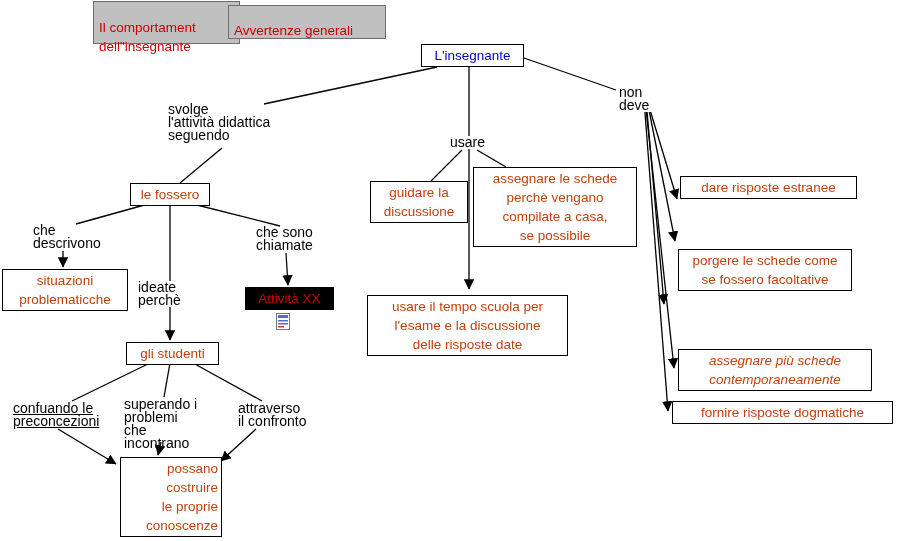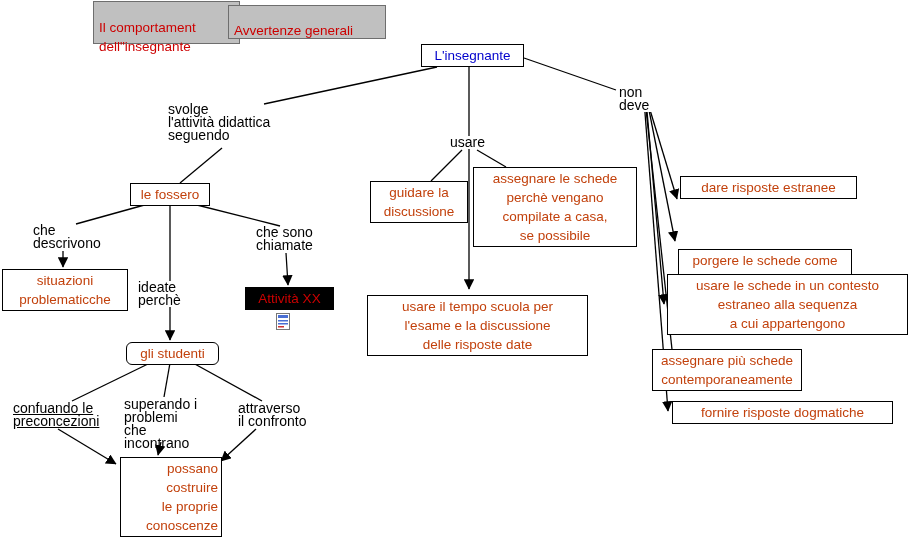--- a/index.html
+++ b/index.html
@@ -86,49 +86,46 @@
   <span class="res-icon">
     <svg width="14" height="17" viewBox="0 0 14 17">
       <rect x="0.5" y="0.5" width="13" height="16" fill="#ffffff" stroke="#777777"></rect>
       <rect x="2" y="2" width="10" height="3" fill="#4a6fd4"></rect>
       <rect x="2" y="7" width="10" height="1.5" fill="#4a6fd4"></rect>
       <rect x="2" y="10" width="10" height="1.5" fill="#4a6fd4"></rect>
       <rect x="2" y="13" width="6" height="1.5" fill="#cc3333"></rect>
     </svg>
   </span>
 
-  <div class="node" style="left:126px; top:342px; width:93px;border-radius:6px;">gli studenti</div>
+  <div class="node" style="left:126px; top:342px; width:93px;">gli studenti</div>
 
   <div class="node" style="left:120px; top:457px; width:102px;text-align:right;">possano
 costruire
 le proprie
 conoscenze</div>
 
   <div class="node" style="left:370px; top:181px; width:98px;">guidare la
 discussione</div>
 
   <div class="node" style="left:473px; top:167px; width:164px;">assegnare le schede
 perchè vengano
 compilate a casa,
 se possibile</div>
 
-  <div class="node" style="left:367px; top:295px; width:221px;">usare il tempo scuola per
+  <div class="node" style="left:367px; top:295px; width:201px;">usare il tempo scuola per
 l'esame e la discussione
 delle risposte date</div>
 
   <div class="node" style="left:680px; top:176px; width:177px;">dare risposte estranee</div>
 
   <div class="node" style="left:678px; top:221px; width:174px;margin-top:28px;">porgere le schede come
 se fossero facoltative</div>
 
-  <div class="node" style="left:667px; top:274px; width:241px;">usare le schede in un contesto
-estraneo alla sequenza
-a cui appartengono</div>
 
-  <div class="node" style="left:652px; top:349px; width:150px;">assegnare più schede
+  <div class="node" style="left:678px; top:349px; width:194px;font-style:italic;">assegnare più schede
 contemporaneamente</div>
 
   <div class="node" style="left:672px; top:401px; width:221px;">fornire risposte dogmatiche</div>
 
   <div class="label" style="left:168px; top:103px; width:120px;">svolge
 l'attività didattica
 seguendo</div>
 
   <div class="label" style="left:33px; top:224px; width:60px;">che
 descrivono</div>

